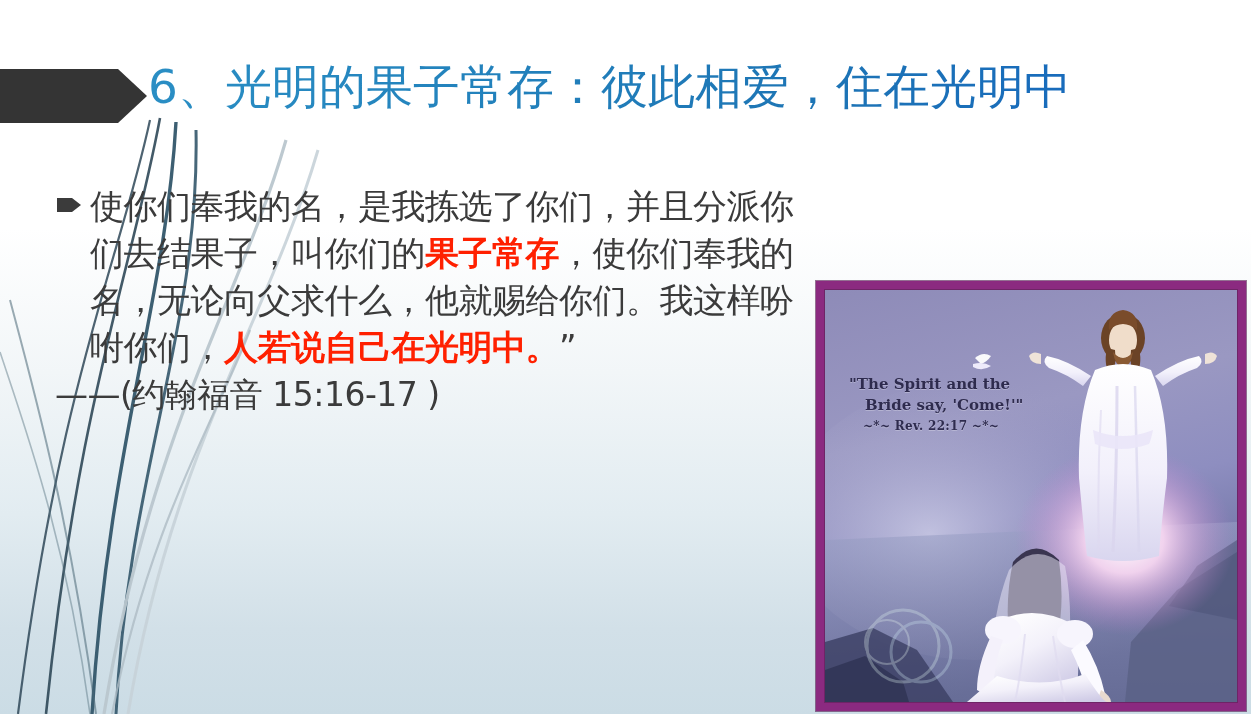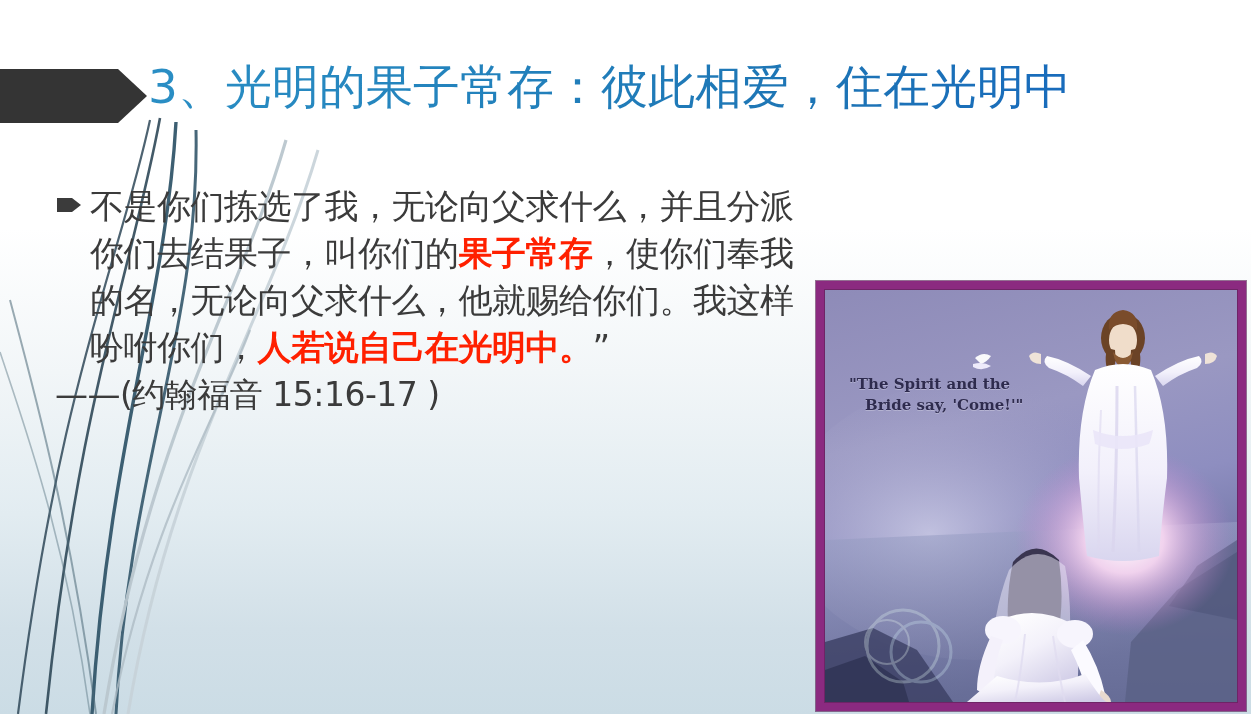--- a/index.html
+++ b/index.html
@@ -136,29 +136,29 @@
     <path d="M 318 150 C 268 320, 172 450, 128 714" fill="none" stroke="#c6d2d8" stroke-width="3.0" opacity="0.9"></path>
     <path d="M 250 330 C 216 420, 150 520, 112 714" fill="none" stroke="#aebcc4" stroke-width="2.2" opacity="0.8"></path>
     <path d="M 10 300 C 34 390, 70 520, 96 714" fill="none" stroke="#4a6777" stroke-width="2.0" opacity="0.55"></path>
     <path d="M 0 352 C 26 430, 66 540, 90 714" fill="none" stroke="#55707f" stroke-width="1.6" opacity="0.45"></path>
   </svg>
 
   <svg id="title-arrow" viewBox="0 0 147 54" preserveAspectRatio="none">
     <polygon points="0,0 118,0 147,27 118,54 0,54" fill="#343434"></polygon>
   </svg>
 
-  <div id="title">3、光明的果子常存：彼此相爱，住在光明中</div>
+  <div id="title">6、光明的果子常存：彼此相爱，住在光明中</div>
 
   <div id="body">
 
     <div class="para">
       <svg class="bullet-arrow" viewBox="0 0 24 16" preserveAspectRatio="none">
         <polygon points="0,1 15,1 24,8 15,15 0,15" fill="#3b3b3b"></polygon>
       </svg>
-      <span>不是你们拣选了我，无论向父求什么，并且分派你们去结果子，叫你们的</span><span class="hl">果子常存</span><span>，使你们奉我的名，无论向父求什么，他就赐给你们。我这样吩咐你们，</span><span class="hl">人若说自己在光明中。</span><span>”</span>
+      <span>使你们奉我的名，是我拣选了你们，并且分派你们去结果子，叫你们的</span><span class="hl">果子常存</span><span>，使你们奉我的名，无论向父求什么，他就赐给你们。我这样吩咐你们，</span><span class="hl">人若说自己在光明中。</span><span>”</span>
     </div>
 
     <div class="cite">——(约翰福音 15:16-17 )</div>
 
 
   </div>
 
   <div id="picture-frame">
     <div id="picture-inner">
       <svg id="pic-svg" viewBox="0 0 412 412" preserveAspectRatio="none">
@@ -263,17 +263,18 @@
         <g opacity="0.3">
           <circle cx="78" cy="356" r="36" fill="none" stroke="#dff3ef" stroke-width="3"></circle>
           <circle cx="96" cy="362" r="30" fill="none" stroke="#cfe9f2" stroke-width="3"></circle>
           <circle cx="62" cy="352" r="22" fill="none" stroke="#e6f4ef" stroke-width="2"></circle>
         </g>
       </svg>
 
       <div class="pic-caption">
         <div>"The Spirit and the</div>
         <div class="l2">Bride say, 'Come!'"</div>
+        <div class="l3">~*~ Rev. 22:17 ~*~</div>
       </div>
     </div>
   </div>
 
 </div>
 
 </body></html>

